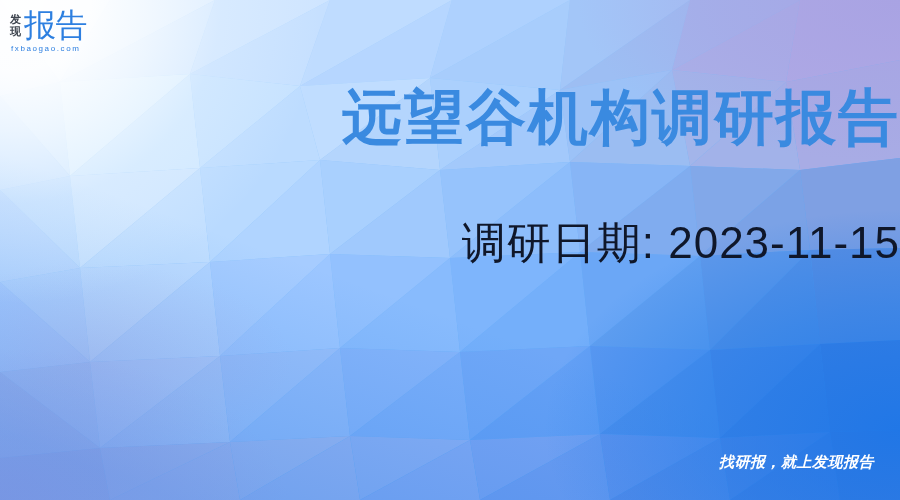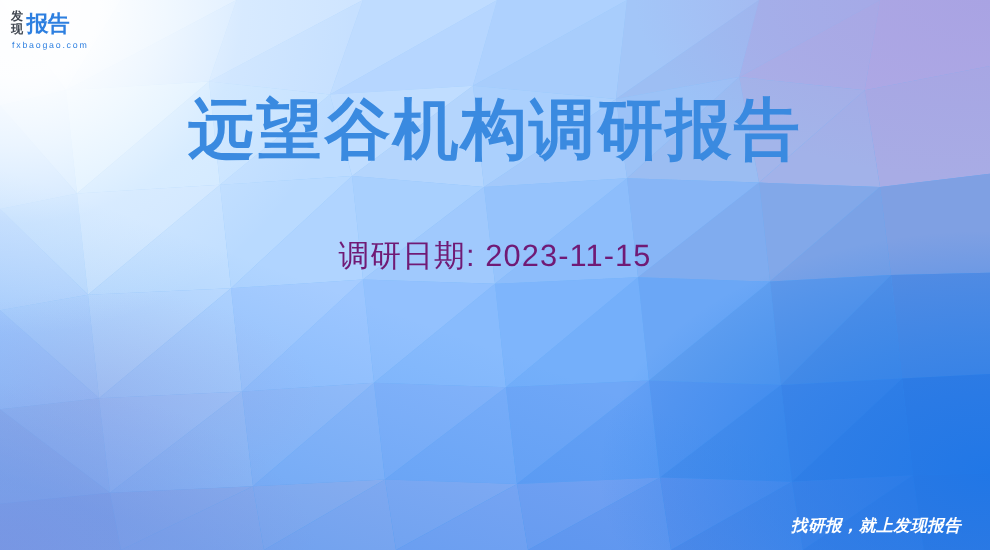--- a/index.html
+++ b/index.html
@@ -76,66 +76,66 @@
     justify-content: center;
     line-height: 1;
     font-size: 11px;
     font-weight: 700;
     color: #3f4650;
     letter-spacing: 0px;
     padding-top: 1px;
   }
   .logo-stack span { display: block; height: 12px; }
   .logo-main {
-    font-size: 20px;
-    font-weight: 700;
+    font-size: 32px;
+    font-weight: 400;
     color: #2d7fe0;
     line-height: 1;
     letter-spacing: -0.5px;
   }
   .logo-url {
     margin-top: 3px;
     font-size: 8px;
     font-weight: 400;
     color: #2d7fe0;
     letter-spacing: 1.6px;
     margin-left: 1px;
   }
 
   
   #title-block {
     position: absolute;
     left: 0;
     right: 0;
     top: 84px;
     z-index: 5;
-    text-align: center;
+    text-align: right;
   }
   #main-title {
     font-size: 60px;
     font-weight: 800;
     color: #3a8ae0;
     letter-spacing: 2px;
     line-height: 1.12;
     margin: 0;
   }
   #sub-title {
     margin: 0;
     padding-top: 63px;
-    font-size: 28px;
+    font-size: 44px;
     font-weight: 400;
-    color: #701a75;
+    color: #0f172a;
     letter-spacing: 1px;
   }
 
   
   #footer-slogan {
     position: absolute;
     right: 26px;
-    bottom: 12px;
+    bottom: 28px;
     z-index: 6;
     font-size: 15px;
     font-weight: 700;
     font-style: italic;
     color: #ffffff;
     letter-spacing: 0.5px;
   }
 </style>
 </head>
 <body>

